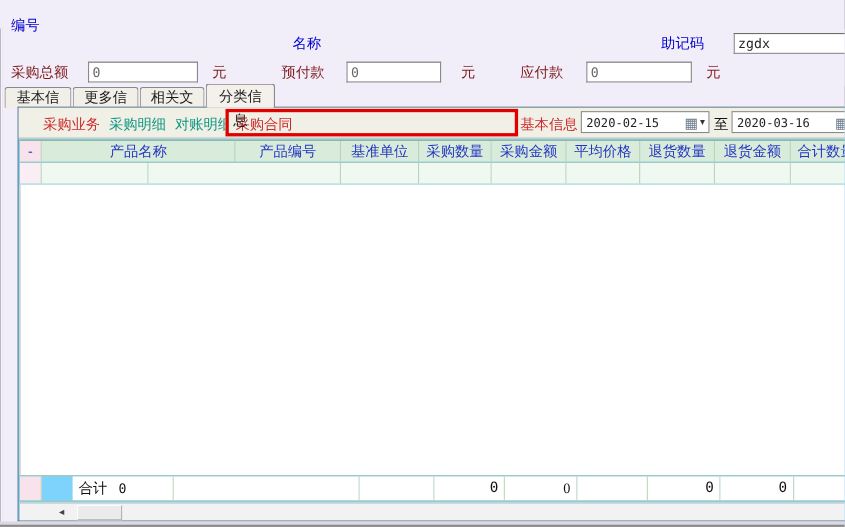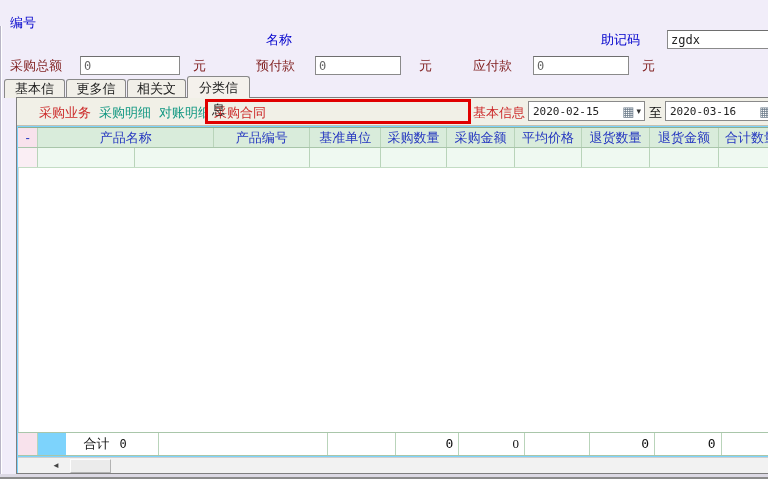--- a/index.html
+++ b/index.html
@@ -63,21 +63,21 @@
   .hdr .cell { background:#d9ecdb; color:#2436c0; text-align:center; line-height:19px; }
   .hdr .sel { background:#f8e2ec; }
   .emptyrow { top:50px; height:20px; border-bottom:1px solid #c3dcc4; }
   .emptyrow .cell { background:#eff9f1; }
   .emptyrow .sel { background:#faeef4; }
   .filler { position:absolute; left:1px; top:70px; width:764px; height:264px; background:#ffffff; border-left:1px solid #d9d9d9; }
   .footerrow { top:334px; height:24px; border-top:1px solid #a9c6aa; border-bottom:1px solid #a9c6aa; }
   .footerrow .cell { background:#ffffff; line-height:22px; font-size:13px; color:#111; }
   .footerrow .sel { background:#f8e2ec; }
   .num { text-align:right; padding-right:5px; font-family:"DejaVu Sans Mono","Liberation Mono",monospace; font-size:12px; }
-  .sum-cell { padding-left:18px;margin-left:28px; }
+  .sum-cell { padding-left:6px;margin-left:28px; }
   .sum-val { font-family:"DejaVu Sans Mono","Liberation Mono",monospace; font-size:12px; margin-left:10px; }
   
   .w-sel{width:21px;} .w-c0{width:99px;} .w-c1{width:181px;} .w-c2{width:73px;}
   .w-c3{width:68px;} .w-c4{width:70px;font-family:Liberation Serif, serif;} .w-c5{width:69px;} .w-c6{width:70px;}
   .w-c7{width:71px;} .w-c8{width:66px; border-right:none;}
   
   .hscroll { position:absolute; left:1px; top:359px; width:764px; height:16px; background:#f2f2f2; border-top:1px solid #cfcfcf; }
   .scroll-btn { position:absolute; left:30px; top:1px; width:16px; height:14px; color:#444; font-size:8px; line-height:14px; text-align:center; cursor:pointer; }
   .scroll-thumb { position:absolute; left:52px; top:1px; width:41px; height:14px; background:#ebebeb; border:1px solid #b3b3b3; border-top-color:#fdfdfd; border-left-color:#fdfdfd; cursor:pointer; }
   .bottom-edge { position:absolute; left:0; top:474px; width:768px; height:5px; background:#dcd9e4; border-bottom:2px solid #8b8b8b; }

